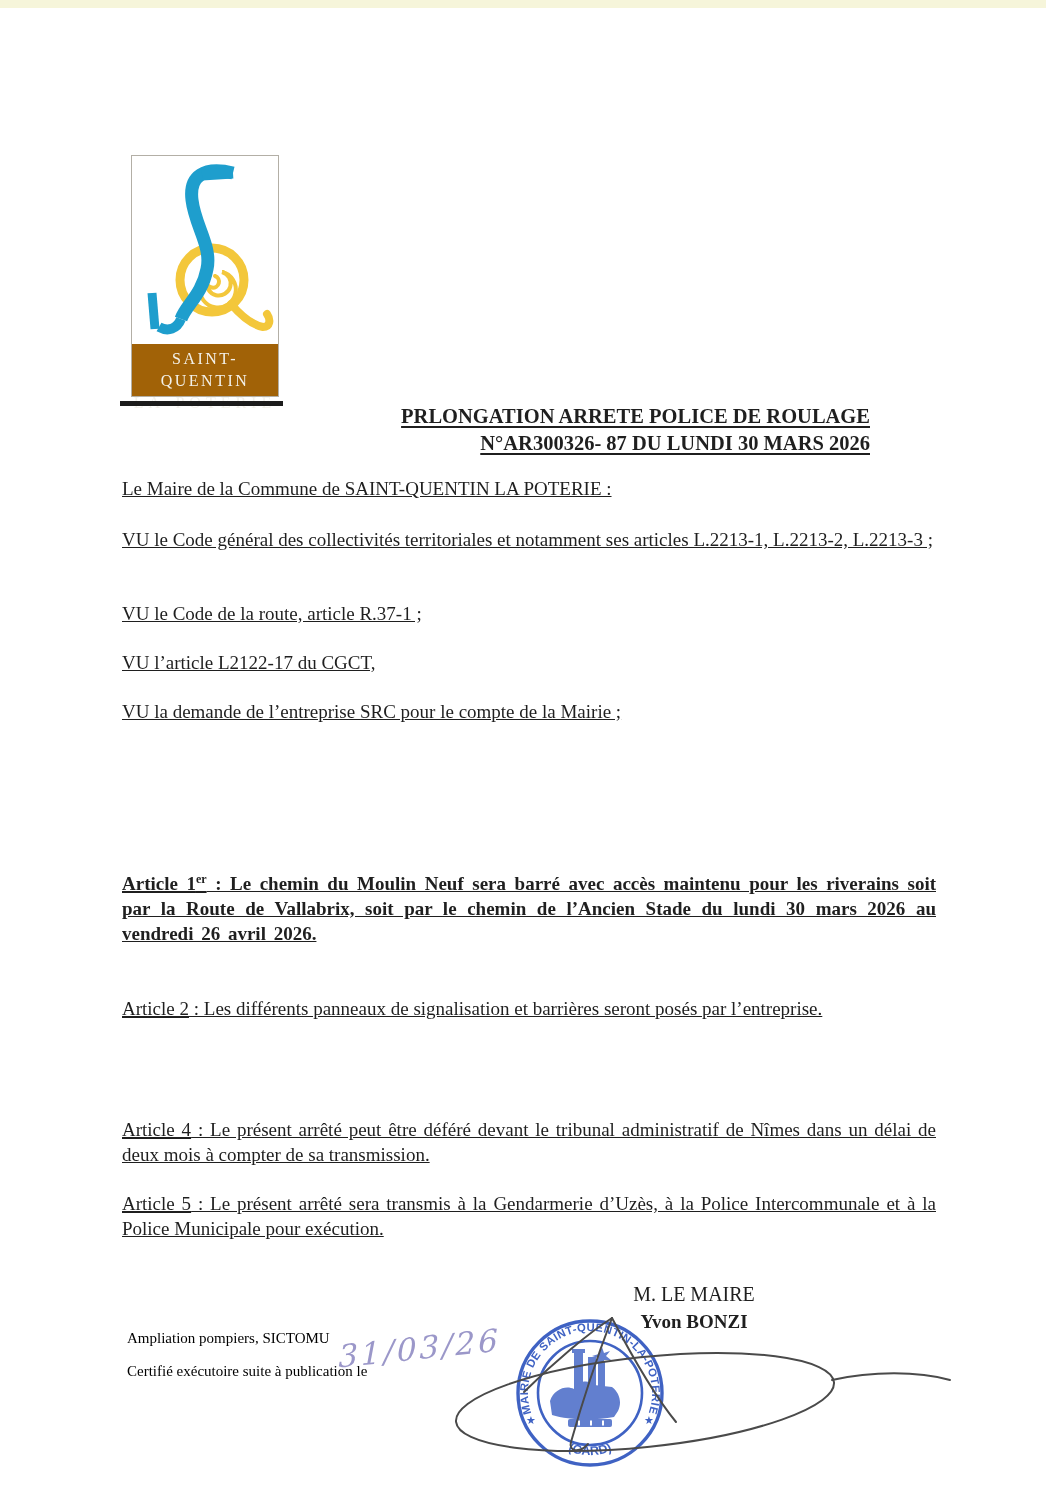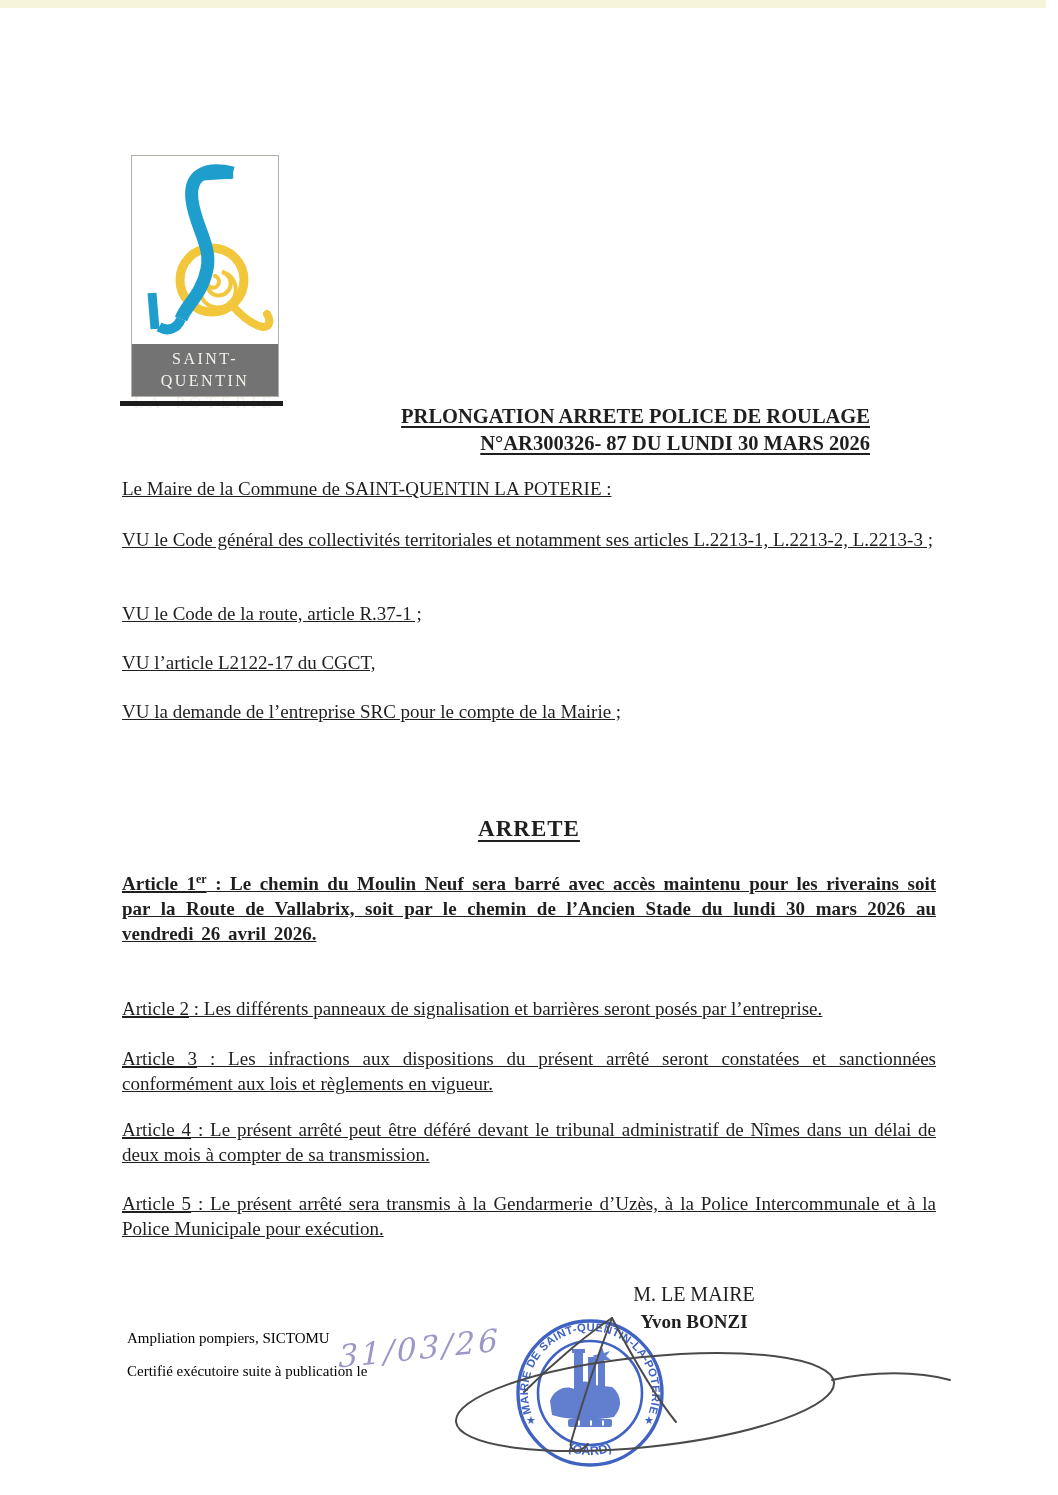--- a/index.html
+++ b/index.html
@@ -7,21 +7,21 @@
     position:relative;width:1058px;height:1495px;background:#ffffff;
     font-family:"Liberation Serif","DejaVu Serif",serif;color:#1f1f1f;
     overflow:hidden;margin:0 auto;
   }
   .abs{position:absolute;}
   
   .scan-strip{left:0;top:0;width:1046px;height:8px;background:#f6f5da;}
   
   .logo-box{left:131px;top:155px;width:148px;height:242px;border:1px solid #b3afa6;background:#fff;box-sizing:border-box;}
   .logo-art{position:absolute;left:0;top:0;width:146px;height:188px;}
-  .logo-band{position:absolute;left:0;bottom:0;width:146px;height:52px;background:#737373;color:#f3f1ea;
+  .logo-band{position:absolute;left:0;bottom:0;width:146px;height:52px;background:#a16207;color:#f3f1ea;
     text-align:center;font-size:16px;line-height:22px;padding-top:4px;box-sizing:border-box;}
   .logo-band .l1{letter-spacing:2.5px;}
   .logo-band .l2{letter-spacing:5px;}
   .logo-underline{left:120px;top:401px;width:163px;height:5px;background:#1c1c1c;}
   
   .doc-title{left:0;top:403px;width:870px;text-align:right;font-weight:bold;font-size:20.5px;line-height:27px;}
   .doc-title .tl{text-decoration:underline;text-underline-offset:3px;text-decoration-thickness:2px;}
   .arrete{left:0;top:816px;width:1058px;text-align:center;font-weight:bold;font-size:23px;
     text-decoration:underline;text-underline-offset:4px;text-decoration-thickness:2px;letter-spacing:1px;}
   
@@ -81,30 +81,26 @@
     <span class="tl">N°AR300326- 87 DU LUNDI 30 MARS 2026</span>
   </div>
 
   <p class="body" style="top:476px">Le Maire de la Commune de SAINT-QUENTIN LA POTERIE :</p>
 
   <p class="body" style="top:527px">VU le Code général des collectivités territoriales et notamment ses articles L.2213-1, L.2213-2, L.2213-3 ;</p>
   <p class="body" style="top:601px">VU le Code de la route, article R.37-1 ;</p>
   <p class="body" style="top:650px">VU l’article L2122-17 du CGCT,</p>
   <p class="body" style="top:699px">VU la demande de l’entreprise SRC pour le compte de la Mairie ;</p>
 
-  <div class="abs arrete">ARRETE</div>
 
   <p class="body b art1" style="top:871px">
     <span class="u"><span>Article 1</span><sup>er</sup></span><span> : Le chemin du Moulin Neuf sera barré avec accès maintenu pour les riverains soit par la Route de Vallabrix, soit par le chemin de l’Ancien Stade du lundi 30 mars 2026 au vendredi 26 avril 2026.</span>
   </p>
   <p class="body" style="top:996px">
     <span class="u">Article 2</span><span> : Les différents panneaux de signalisation et barrières seront posés par l’entreprise.</span>
-  </p>
-  <p class="body" style="top:1046px">
-    <span class="u">Article 3</span><span> : Les infractions aux dispositions du présent arrêté seront constatées et sanctionnées conformément aux lois et règlements en vigueur.</span>
   </p>
   <p class="body" style="top:1117px">
     <span class="u">Article 4</span><span> : Le présent arrêté peut être déféré devant le tribunal administratif de Nîmes dans un délai de deux mois à compter de sa transmission.</span>
   </p>
   <p class="body" style="top:1191px">
     <span class="u">Article 5</span><span> : Le présent arrêté sera transmis à la Gendarmerie d’Uzès, à la Police Intercommunale et à la Police Municipale pour exécution.</span>
   </p>
 
   <div class="abs sig-block">
     <div>M. LE MAIRE</div>

